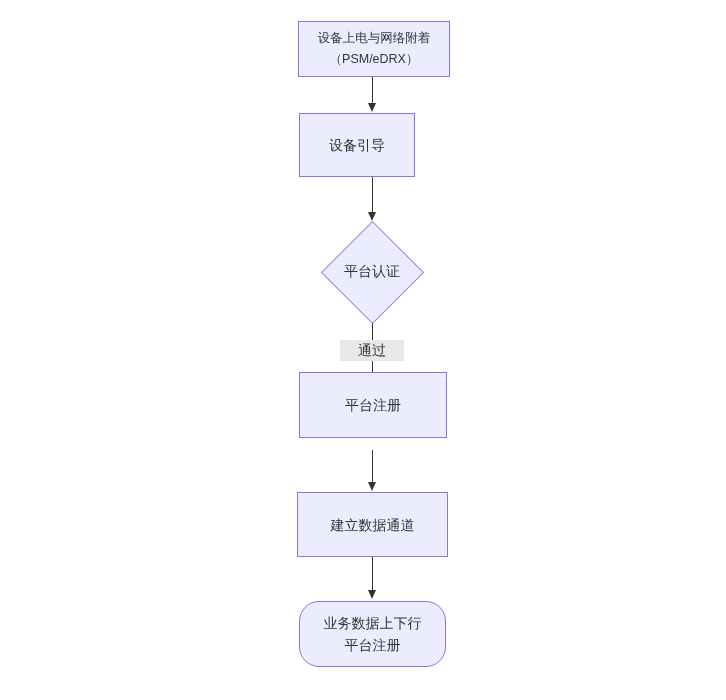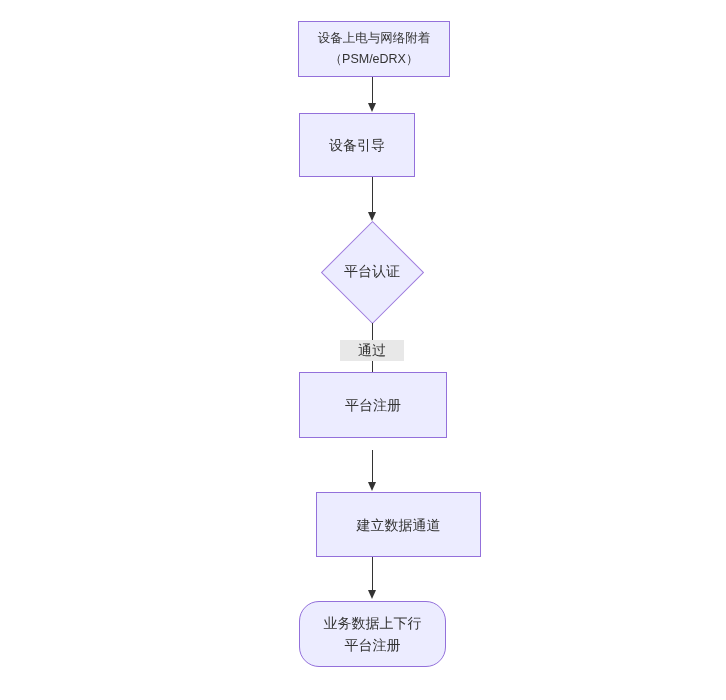--- a/index.html
+++ b/index.html
@@ -27,21 +27,21 @@
     align-items: center;
     justify-content: center;
     text-align: center;
     font-size: 14px;
     line-height: 22px;
   }
   .node .txt { white-space: nowrap; }
   .n-power    { left: 298px; top: 21px;  width: 152px; height: 56px; font-size: 12.5px; line-height: 21px; }
   .n-boot     { left: 299px; top: 113px; width: 116px; height: 64px; }
   .n-register { left: 299px; top: 372px; width: 148px; height: 66px; }
-  .n-channel  { left: 297px; top: 492px; width: 165px; height: 65px; margin-left: 19px; }
+  .n-channel  { left: 297px; top: 492px; width: 151px; height: 65px; }
   .n-business { left: 299px; top: 601px; width: 147px; height: 66px; border-radius: 20px; }
 
   
   .diamond-wrap {
     position: absolute;
     left: 321px; top: 221px;
     width: 102px; height: 102px;
   }
   .diamond-shape {
     position: absolute;

